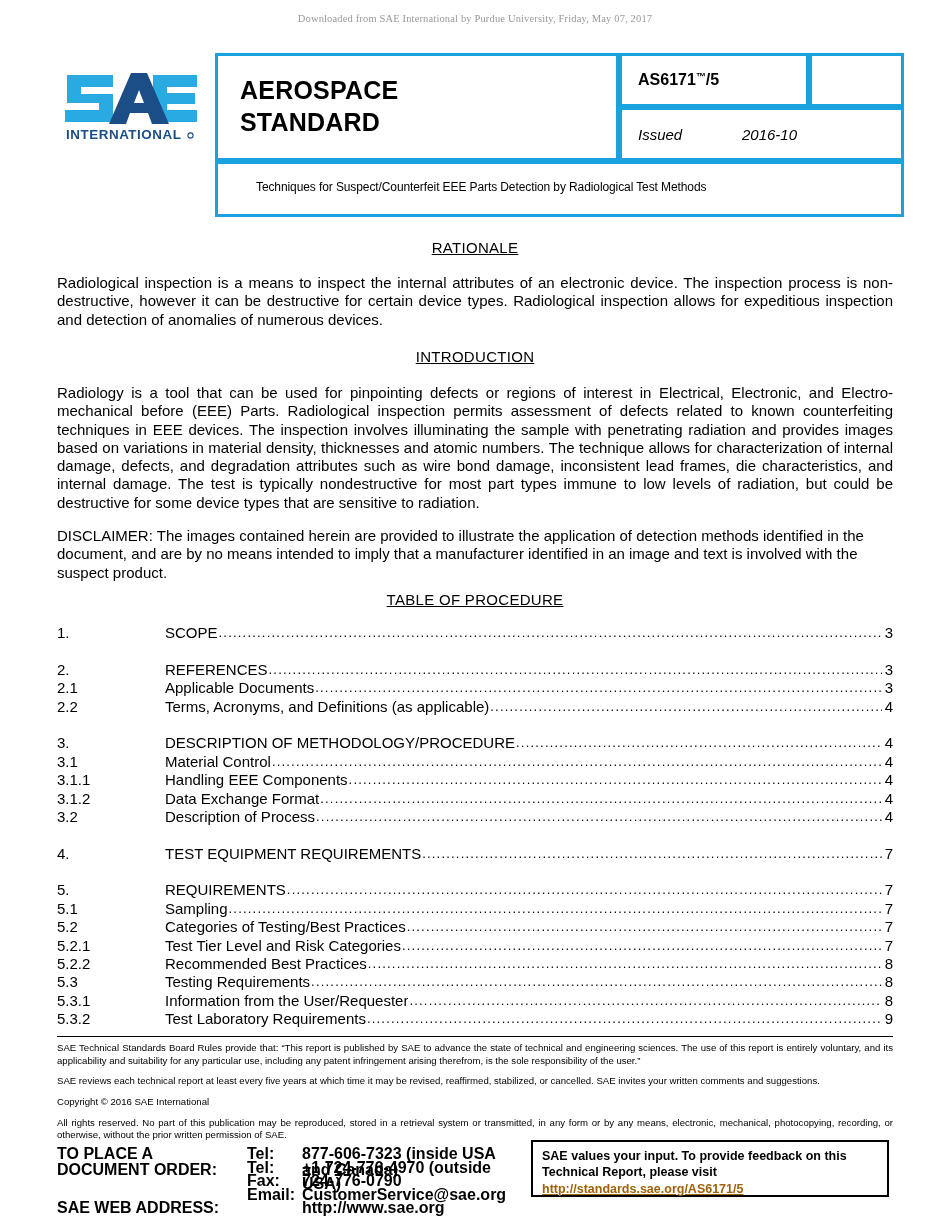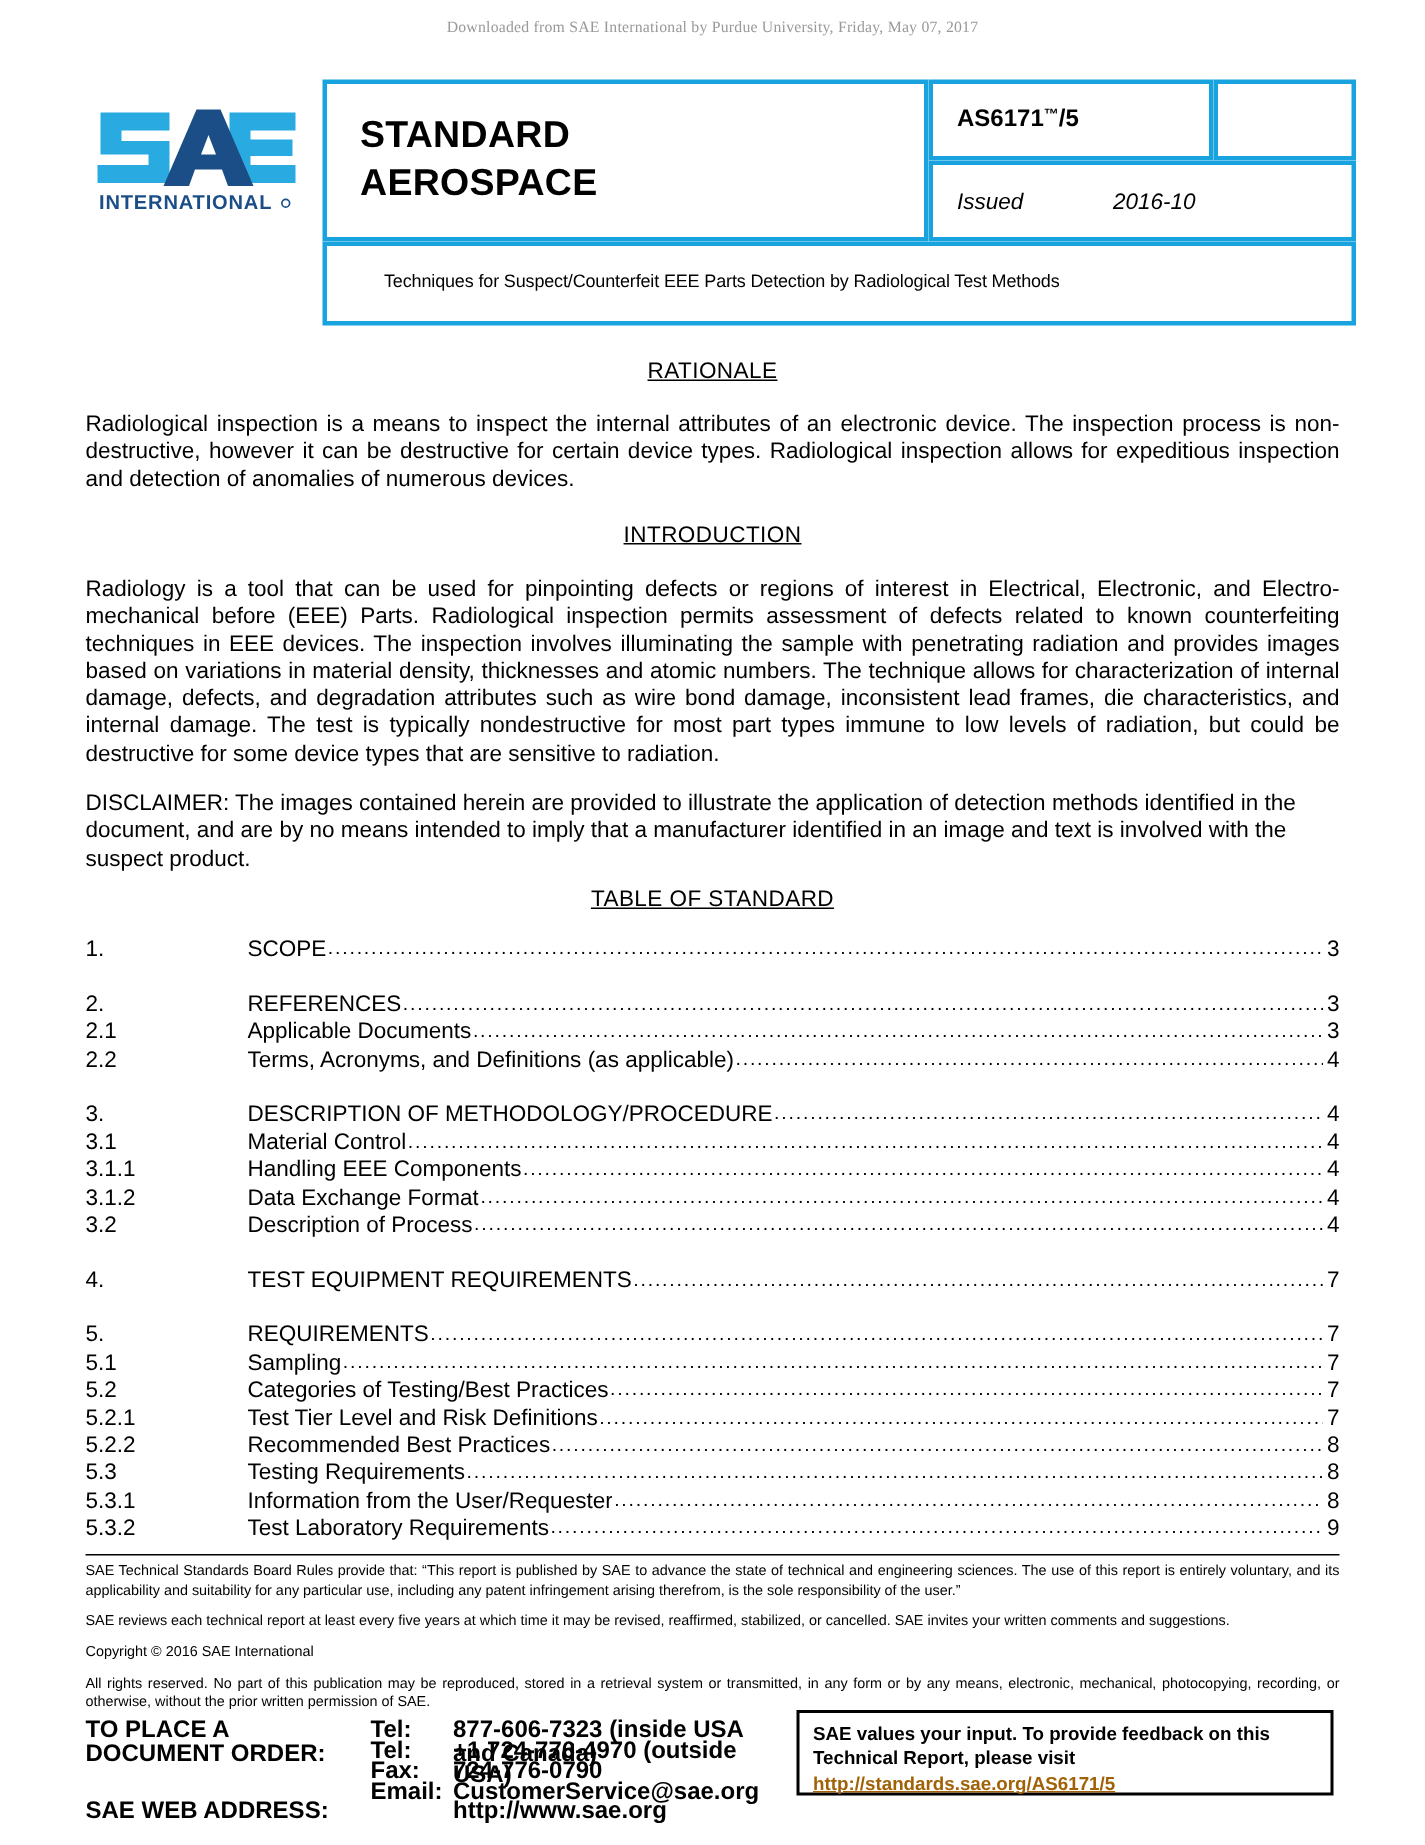--- a/index.html
+++ b/index.html
@@ -273,22 +273,22 @@
 
         <text x="9" y="82" font-family="Liberation Sans, sans-serif" font-size="13.4" font-weight="bold" letter-spacing="0.55" fill="#1B4E87">INTERNATIONAL</text>
         <circle cx="133.5" cy="78.5" r="2.6" fill="none" stroke="#1B4E87" stroke-width="1.1"></circle>
       </svg>
     </div>
 
     <div class="hdr-table">
 
       <div class="cell cell-title">
         <div class="inner">
+          <div>AEROSPACE</div>
           <div>STANDARD</div>
-          <div>AEROSPACE</div>
         </div>
       </div>
 
       <div class="cell cell-docnum">
         <div class="inner">
           <span>AS6171</span><span class="sup-tm">™</span><span>/5</span>
         </div>
       </div>
 
       <div class="cell cell-blank">
@@ -312,21 +312,21 @@
   <div class="content">
 
     <div id="rationale-head" class="sec-head">RATIONALE</div>
     <div id="rationale-para" class="para">Radiological inspection is a means to inspect the internal attributes of an electronic device. The inspection process is non-destructive, however it can be destructive for certain device types. Radiological inspection allows for expeditious inspection and detection of anomalies of numerous devices.</div>
 
     <div id="intro-head" class="sec-head">INTRODUCTION</div>
     <div id="intro-para" class="para">Radiology is a tool that can be used for pinpointing defects or regions of interest in Electrical, Electronic, and Electro-mechanical before (EEE) Parts. Radiological inspection permits assessment of defects related to known counterfeiting techniques in EEE devices. The inspection involves illuminating the sample with penetrating radiation and provides images based on variations in material density, thicknesses and atomic numbers. The technique allows for characterization of internal damage, defects, and degradation attributes such as wire bond damage, inconsistent lead frames, die characteristics, and internal damage. The test is typically nondestructive for most part types immune to low levels of radiation, but could be destructive for some device types that are sensitive to radiation.</div>
 
     <div id="disclaimer-para" class="para-left">DISCLAIMER: The images contained herein are provided to illustrate the application of detection methods identified in the document, and are by no means intended to imply that a manufacturer identified in an image and text is involved with the suspect product.</div>
 
-    <div id="toc-head" class="sec-head">TABLE OF STANDARD</div>
+    <div id="toc-head" class="sec-head">TABLE OF PROCEDURE</div>
 
     <div class="toc" id="toc-list">
         <div class="toc-row">
           <span class="toc-num">1.</span>
           <span class="toc-label">SCOPE</span>
           <span class="toc-dots">.......................................................................................................................................................................................................</span>
           <span class="toc-page">3</span>
         </div>
         <div class="toc-gap"></div>
         <div class="toc-row">
@@ -399,21 +399,21 @@
           <span class="toc-page">7</span>
         </div>
         <div class="toc-row">
           <span class="toc-num">5.2</span>
           <span class="toc-label">Categories of Testing/Best Practices</span>
           <span class="toc-dots">.......................................................................................................................................................................................................</span>
           <span class="toc-page">7</span>
         </div>
         <div class="toc-row">
           <span class="toc-num">5.2.1</span>
-          <span class="toc-label">Test Tier Level and Risk Definitions</span>
+          <span class="toc-label">Test Tier Level and Risk Categories</span>
           <span class="toc-dots">.......................................................................................................................................................................................................</span>
           <span class="toc-page">7</span>
         </div>
         <div class="toc-row">
           <span class="toc-num">5.2.2</span>
           <span class="toc-label">Recommended Best Practices</span>
           <span class="toc-dots">.......................................................................................................................................................................................................</span>
           <span class="toc-page">8</span>
         </div>
         <div class="toc-row">

